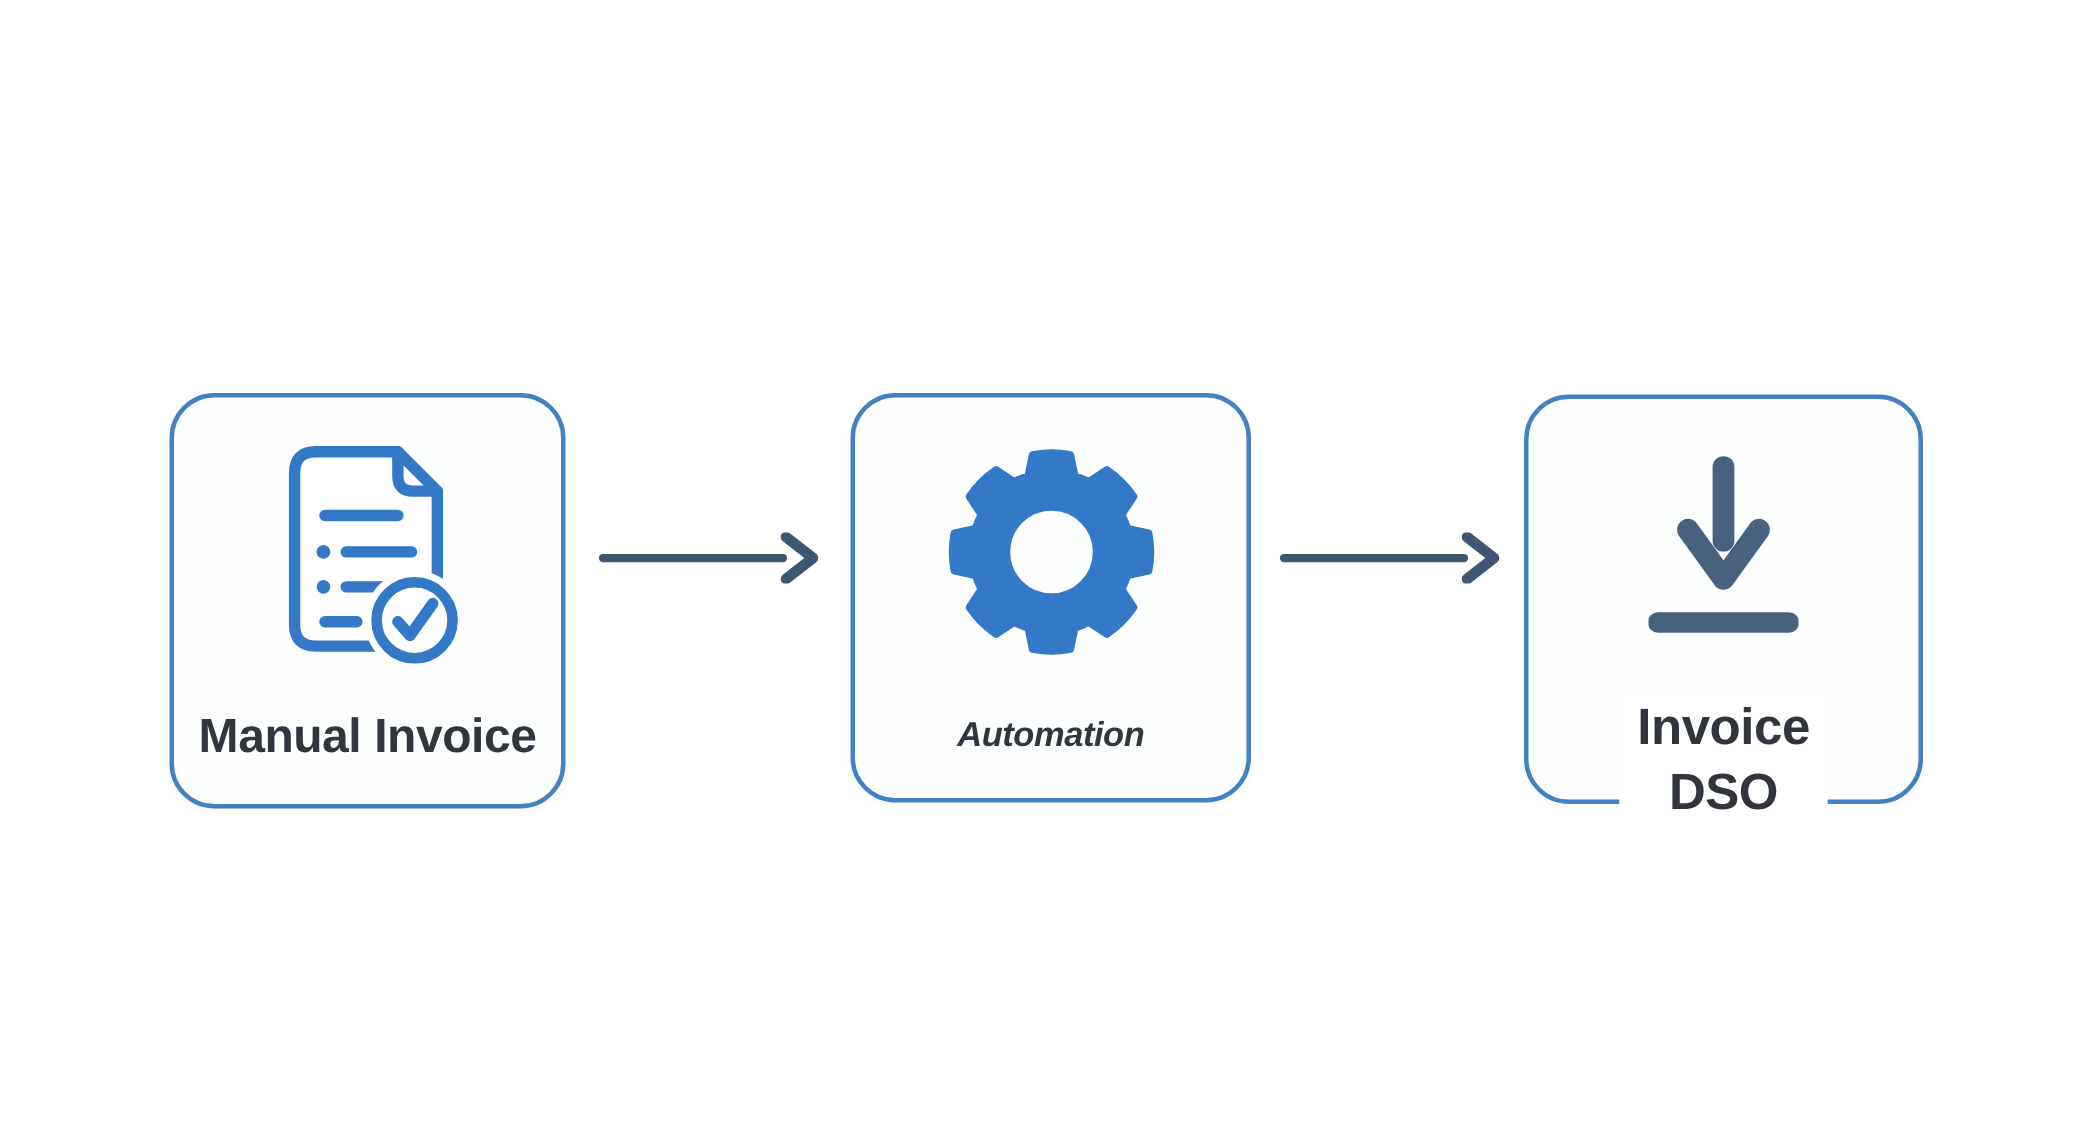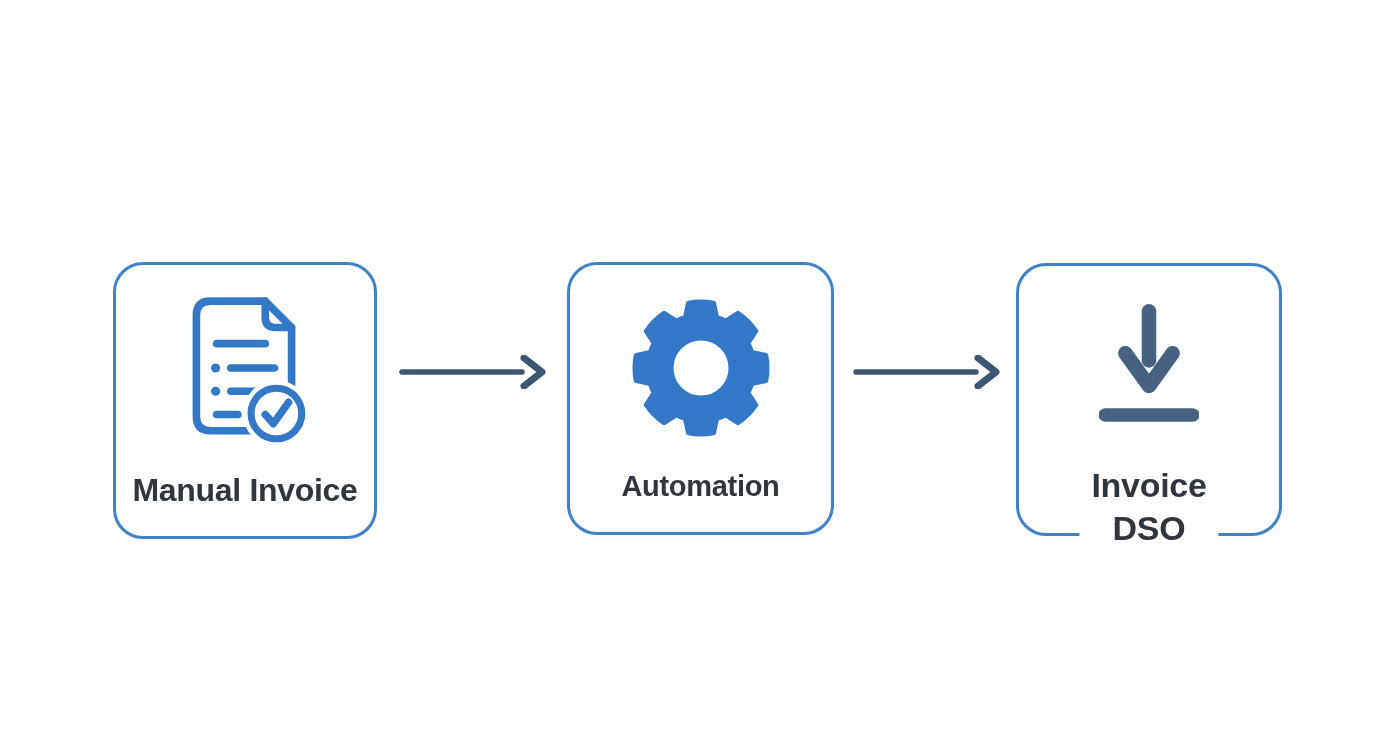--- a/index.html
+++ b/index.html
@@ -46,21 +46,21 @@
   .step-label {
     position: absolute;
     left: 50%;
     transform: translateX(-50%);
     white-space: nowrap;
     font-weight: 700;
     color: var(--label-text);
     letter-spacing: -0.3px;
   }
   #box-1 .step-label { bottom: 27px; font-size: 32px; }
-  #box-2 .step-label { bottom: 29px; font-size: 29px; }
+  #box-2 .step-label { bottom: 29px; font-size: 23px; font-style: italic; }
   #box-3 .step-label {
     bottom: -17px;
     font-size: 34px;
     line-height: 1.26;
     text-align: center;
     background: var(--background);
     padding: 0 12px;
     white-space: normal;
     width: max-content;
   }

